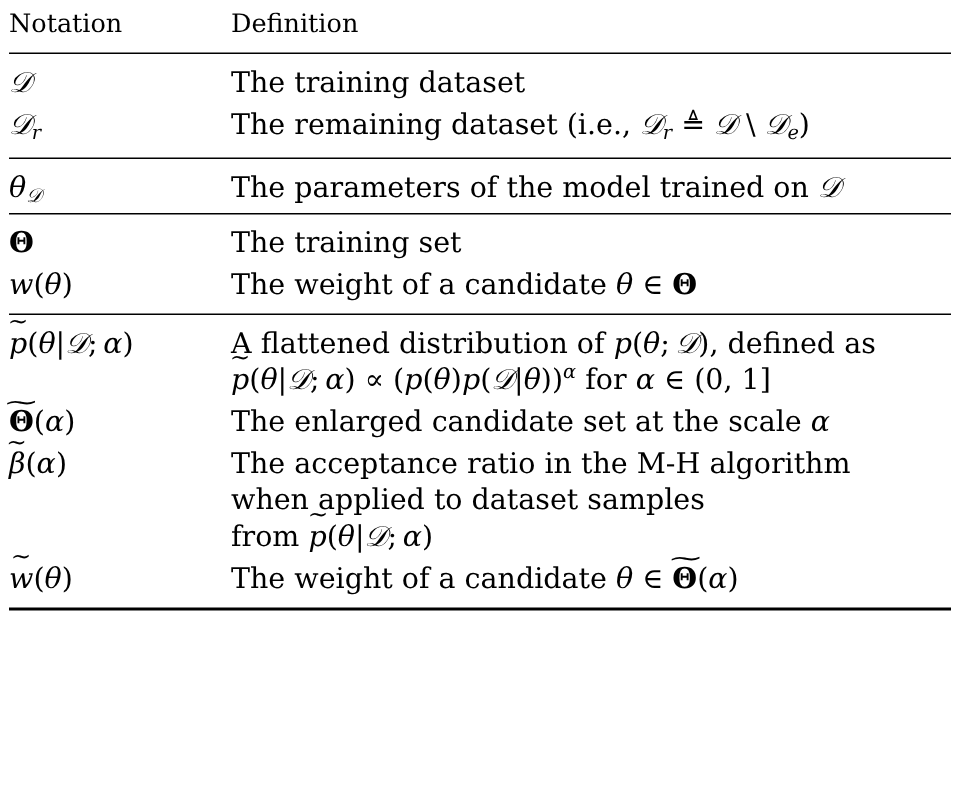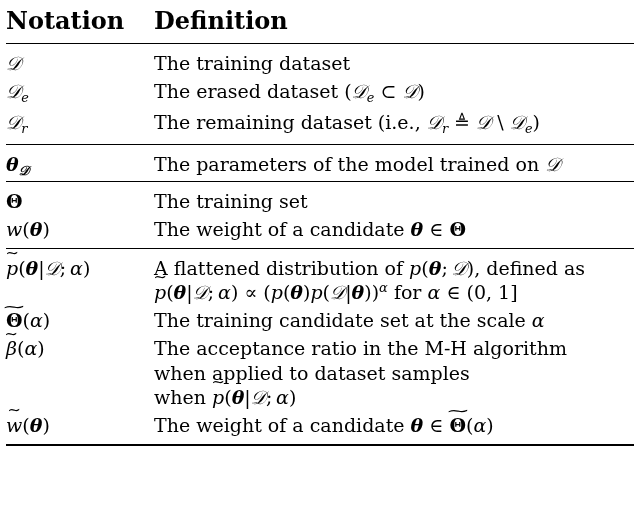--- a/index.html
+++ b/index.html
@@ -38,22 +38,22 @@
     border-bottom: 2.2px solid #000;
   }
 
   th, td {
     text-align: left;
     vertical-align: baseline;
     padding: 0;
   }
 
   th.head-cell {
-    font-weight: bold;
-    font-size: 24px;
+    font-weight: normal;
+    font-size: 17px;
     padding: 7px 0 8px 0;
     line-height: 1.15;
   }
 
   td.cell {
     font-size: 19px;
     line-height: 1.27;
     padding: 0;
   }
 
@@ -65,21 +65,21 @@
   .math {
     font-family: "DejaVu Serif", "Liberation Serif", serif;
     font-style: italic;
     white-space: nowrap;
   }
   .mathcal {
     font-family: "DejaVu Serif", "Liberation Serif", serif;
     font-style: italic;
   }
   .bold-greek {
-    font-weight: bold;
+    font-weight: normal;
     font-style: italic;
     font-family: "DejaVu Serif", "Liberation Serif", serif;
   }
   .upright {
     font-style: normal;
   }
   sub.msub {
     font-size: 0.68em;
     vertical-align: -0.28em;
     font-style: italic;
@@ -127,28 +127,20 @@
 
       <tr class="row first-in-group rule-mid">
         <td class="cell">
           <span class="mathcal">𝒟</span>
         </td>
         <td class="cell">
           <span>The training dataset</span>
         </td>
       </tr>
 
-      <tr class="row">
-        <td class="cell">
-          <span class="mathcal nowrap"><span>𝒟</span><sub class="msub">e</sub></span>
-        </td>
-        <td class="cell">
-          <span>The erased dataset (</span><span class="mathcal nowrap"><span>𝒟</span><sub class="msub">e</sub></span><span class="upright">&nbsp;<span>⊂</span>&nbsp;</span><span class="mathcal">𝒟</span><span>)</span>
-        </td>
-      </tr>
 
       <tr class="row last-in-group">
         <td class="cell">
           <span class="mathcal nowrap"><span>𝒟</span><sub class="msub">r</sub></span>
         </td>
         <td class="cell">
           <span>The remaining dataset (i.e., </span><span class="mathcal nowrap"><span>𝒟</span><sub class="msub">r</sub></span><span class="upright">&nbsp;<span>≜</span>&nbsp;</span><span class="mathcal">𝒟</span><span class="upright">&nbsp;<span>\</span>&nbsp;</span><span class="mathcal nowrap"><span>𝒟</span><sub class="msub">e</sub></span><span>)</span>
         </td>
       </tr>
 
@@ -188,32 +180,32 @@
           <span class="defline"><span>A flattened distribution of </span><span class="math nowrap"><span>p</span><span class="upright">(</span><span class="bold-greek">θ</span><span class="upright">;</span> <span class="mathcal">𝒟</span><span class="upright">)</span></span><span>, defined as</span></span>
           <span class="defline"><span class="math nowrap"><span class="tilde-over"><span class="tmark">∼</span><span>p</span></span><span class="upright">(</span><span class="bold-greek">θ</span><span class="upright">|</span><span class="mathcal">𝒟</span><span class="upright">;</span> <span>α</span><span class="upright">)</span></span><span class="upright">&nbsp;<span>∝</span>&nbsp;</span><span class="math nowrap"><span class="upright">(</span><span>p</span><span class="upright">(</span><span class="bold-greek">θ</span><span class="upright">)</span><span>p</span><span class="upright">(</span><span class="mathcal">𝒟</span><span class="upright">|</span><span class="bold-greek">θ</span><span class="upright">)</span><span class="upright">)</span><sup class="msup">α</sup></span><span class="upright">&nbsp;<span>for</span>&nbsp;</span><span class="math">α</span><span class="upright">&nbsp;<span>∈ (0, 1]</span></span></span>
         </td>
       </tr>
 
       <tr class="row">
         <td class="cell">
           <span class="math nowrap"><span class="tilde-over tilde-wide"><span class="tmark">∼</span><span class="upright" style="font-weight:bold">Θ</span></span><span class="upright">(</span><span>α</span><span class="upright">)</span></span>
         </td>
         <td class="cell">
-          <span>The training candidate set at the scale </span><span class="math">α</span>
+          <span>The enlarged candidate set at the scale </span><span class="math">α</span>
         </td>
       </tr>
 
       <tr class="row">
         <td class="cell">
           <span class="math nowrap"><span class="tilde-over"><span class="tmark">∼</span><span>β</span></span><span class="upright">(</span><span>α</span><span class="upright">)</span></span>
         </td>
         <td class="cell">
           <span class="defline">The acceptance ratio in the M-H algorithm</span>
           <span class="defline">when applied to dataset samples</span>
-          <span class="defline"><span>when </span><span class="math nowrap"><span class="tilde-over"><span class="tmark">∼</span><span>p</span></span><span class="upright">(</span><span class="bold-greek">θ</span><span class="upright">|</span><span class="mathcal">𝒟</span><span class="upright">;</span> <span>α</span><span class="upright">)</span></span></span>
+          <span class="defline"><span>from </span><span class="math nowrap"><span class="tilde-over"><span class="tmark">∼</span><span>p</span></span><span class="upright">(</span><span class="bold-greek">θ</span><span class="upright">|</span><span class="mathcal">𝒟</span><span class="upright">;</span> <span>α</span><span class="upright">)</span></span></span>
         </td>
       </tr>
 
       <tr class="row last-in-group rule-bottom">
         <td class="cell">
           <span class="math nowrap"><span class="tilde-over"><span class="tmark">∼</span><span>w</span></span><span class="upright">(</span><span class="bold-greek">θ</span><span class="upright">)</span></span>
         </td>
         <td class="cell">
           <span>The weight of a candidate </span><span class="bold-greek">θ</span><span class="upright">&nbsp;<span>∈</span>&nbsp;</span><span class="math nowrap"><span class="tilde-over tilde-wide"><span class="tmark">∼</span><span class="upright" style="font-weight:bold">Θ</span></span><span class="upright">(</span><span>α</span><span class="upright">)</span></span>
         </td>

